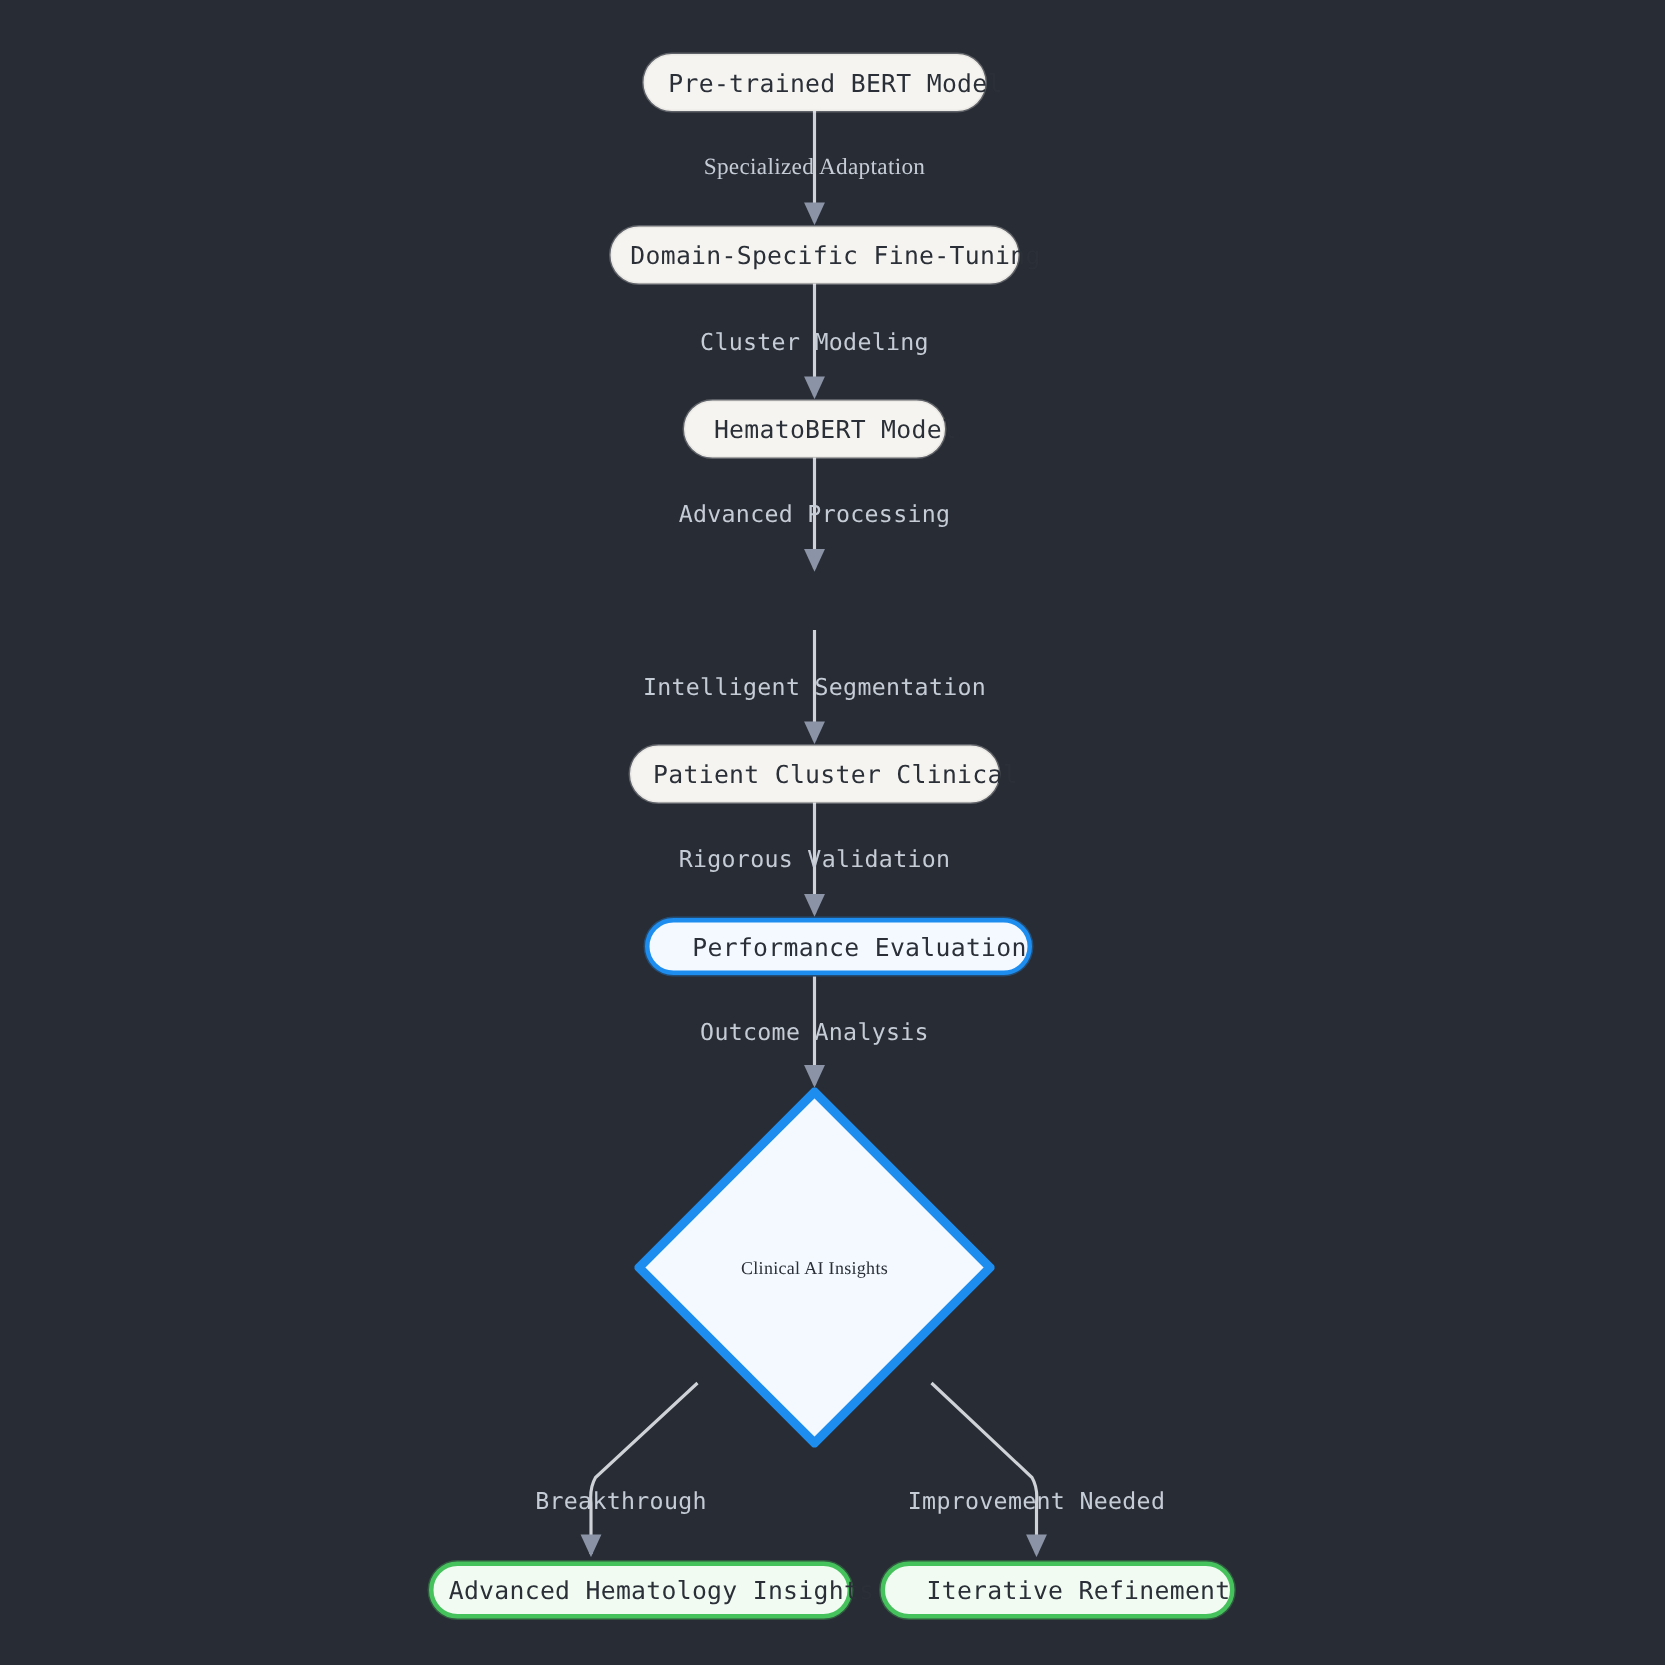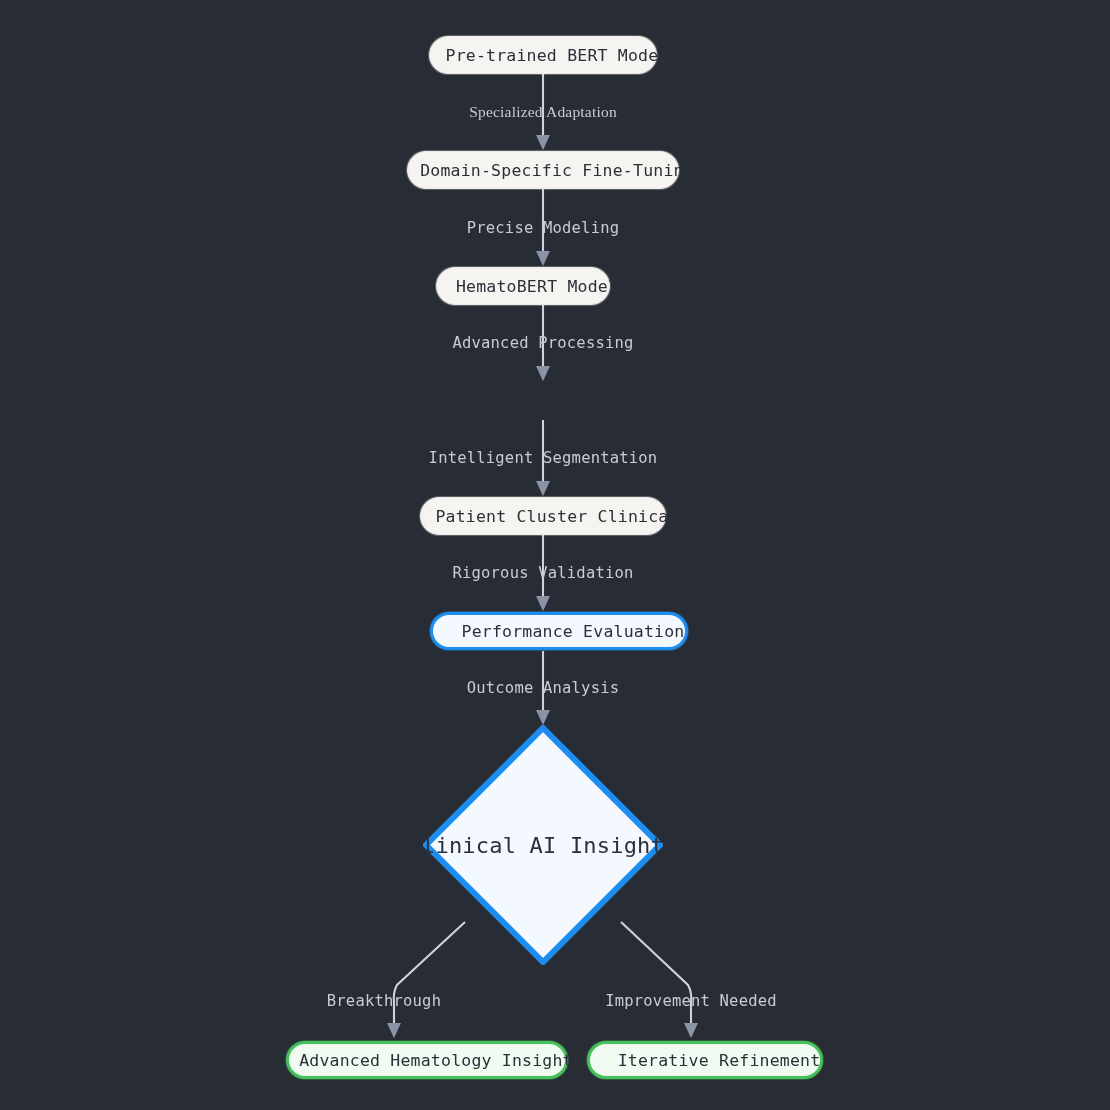--- a/index.html
+++ b/index.html
@@ -44,24 +44,25 @@
     position:absolute;
     z-index:3;
     display:flex;align-items:center;justify-content:center;
   }
   .diamond-shape{
     position:absolute;left:0;top:0;
   }
   .diamond-label{
     position:relative;
     color:#2b3038;
-    font-size:22px;
+    font-size:12px;
     letter-spacing:.2px;
     white-space:nowrap;
     z-index:4;
+    font-family:Liberation Serif, serif;
   }
 
   .edge-label{
     position:absolute;
     color:#c6ccd6;
     font-size:15.5px;
     letter-spacing:.2px;
     white-space:nowrap;
     transform:translateX(-50%);
     z-index:4;
@@ -85,37 +86,37 @@
       <line x1="543" y1="305" x2="543" y2="379"></line>
       <line x1="543" y1="420" x2="543" y2="494"></line>
       <line x1="543" y1="535" x2="543" y2="609"></line>
       <line x1="543" y1="651" x2="543" y2="723"></line>
       <path d="M 465 922 L 397 985 Q 393 992 394 1002 L 394 1036"></path>
       <path d="M 621 922 L 688 985 Q 692 992 691 1002 L 691 1036"></path>
     </g>
   </svg>
 
   <div class="edge-label" style="left:543px;top:103px;font-family:Liberation Serif, serif;">Specialized Adaptation</div>
-  <div class="edge-label" style="left:543px;top:219px;">Precise Modeling</div>
+  <div class="edge-label" style="left:543px;top:219px;">Cluster Modeling</div>
   <div class="edge-label" style="left:543px;top:334px;">Advanced Processing</div>
   <div class="edge-label" style="left:543px;top:449px;">Intelligent Segmentation</div>
   <div class="edge-label" style="left:543px;top:564px;">Rigorous Validation</div>
   <div class="edge-label" style="left:543px;top:679px;">Outcome Analysis</div>
-  <div class="edge-label" style="left:384px;top:992px;">Breakthrough</div>
+  <div class="edge-label" style="left:414px;top:992px;">Breakthrough</div>
   <div class="edge-label" style="left:691px;top:992px;">Improvement Needed</div>
 
   <div class="node" style="left:429px;top:36px;width:228px;">
     <span>Pre-trained BERT Model</span>
   </div>
 
   <div class="node" style="left:407px;top:151px;width:272px;justify-content:center;">
     <span>Domain-Specific Fine-Tuning</span>
   </div>
 
-  <div class="node" style="left:436px;top:267px;width:174px;">
+  <div class="node" style="left:456px;top:267px;width:174px;">
     <span>HematoBERT Model</span>
   </div>
 
 
   <div class="node" style="left:420px;top:497px;width:246px;">
     <span>Patient Cluster Clinical</span>
   </div>
 
   <div class="node blue" style="left:430px;top:612px;width:258px;">
     <span>Performance Evaluation</span>

